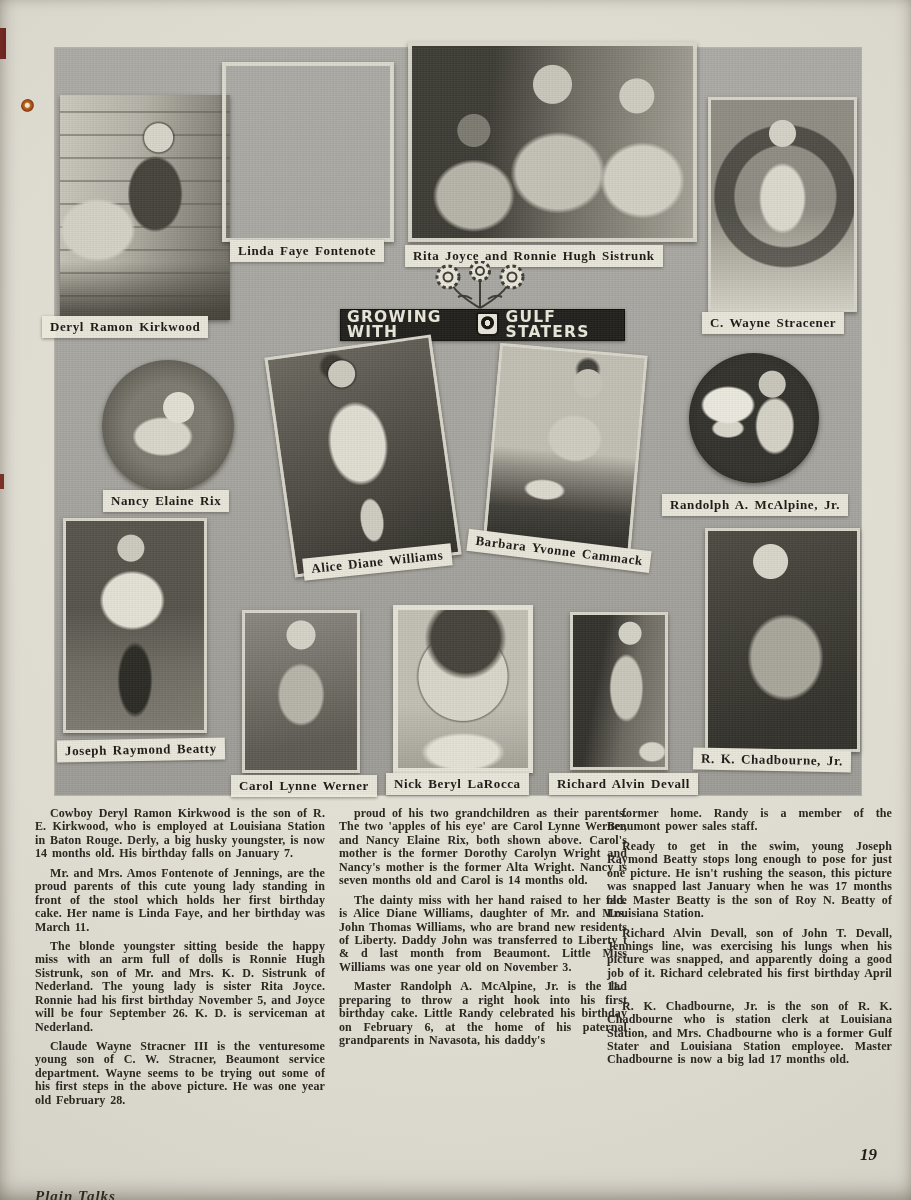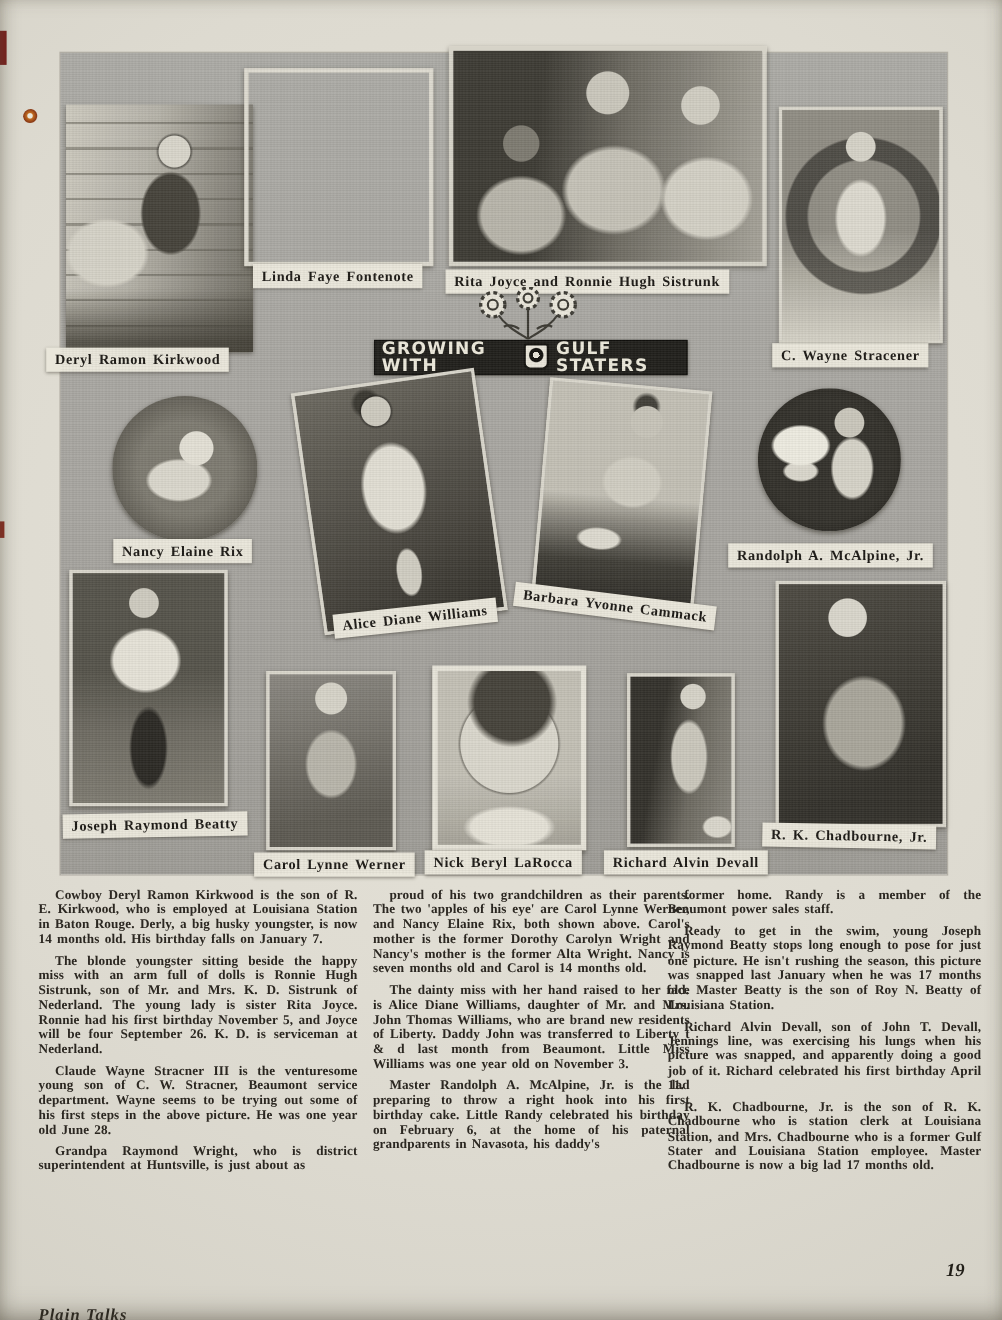--- a/index.html
+++ b/index.html
@@ -231,23 +231,23 @@
 
     <div class="photo" id="ph-richard"></div>
     <div class="cap" id="cap-richard">Richard Alvin Devall</div>
 
     <div class="photo" id="ph-rk"></div>
     <div class="cap" id="cap-rk">R. K. Chadbourne, Jr.</div>
   </div>
 
   <div class="col" id="col1">
     <p>Cowboy Deryl Ramon Kirkwood is the son of R. E. Kirkwood, who is employed at Louisiana Station in Baton Rouge. Derly, a big husky youngster, is now 14 months old. His birthday falls on January 7.</p>
+    <p>Mr. and Mrs. Amos Fontenote of Jennings, are the proud parents of this cute young lady standing in front of the stool which holds her first birthday cake. Her name is Linda Faye, and her birthday was March 11.</p>
     <p>The blonde youngster sitting beside the happy miss with an arm full of dolls is Ronnie Hugh Sistrunk, son of Mr. and Mrs. K. D. Sistrunk of Nederland. The young lady is sister Rita Joyce. Ronnie had his first birthday November 5, and Joyce will be four September 26. K. D. is serviceman at Nederland.</p>
-    <p>Claude Wayne Stracner III is the venturesome young son of C. W. Stracner, Beaumont service department. Wayne seems to be trying out some of his first steps in the above picture. He was one year old June 28.</p>
-    <p>Grandpa Raymond Wright, who is district superintendent at Huntsville, is just about as</p>
+    <p>Claude Wayne Stracner III is the venturesome young son of C. W. Stracner, Beaumont service department. Wayne seems to be trying out some of his first steps in the above picture. He was one year old February 28.</p>
   </div>
 
   <div class="col" id="col2">
     <p>proud of his two grandchildren as their parents. The two 'apples of his eye' are Carol Lynne Werner, and Nancy Elaine Rix, both shown above. Carol's mother is the former Dorothy Carolyn Wright and Nancy's mother is the former Alta Wright. Nancy is seven months old and Carol is 14 months old.</p>
     <p>The dainty miss with her hand raised to her face is Alice Diane Williams, daughter of Mr. and Mrs. John Thomas Williams, who are brand new residents of Liberty. Daddy John was transferred to Liberty t &amp; d last month from Beaumont. Little Miss Williams was one year old on November 3.</p>
     <p>Master Randolph A. McAlpine, Jr. is the lad preparing to throw a right hook into his first birthday cake. Little Randy celebrated his birthday on February 6, at the home of his paternal grandparents in Navasota, his daddy's</p>
   </div>
 
   <div class="col" id="col3">
     <p>former home. Randy is a member of the Beaumont power sales staff.</p>

